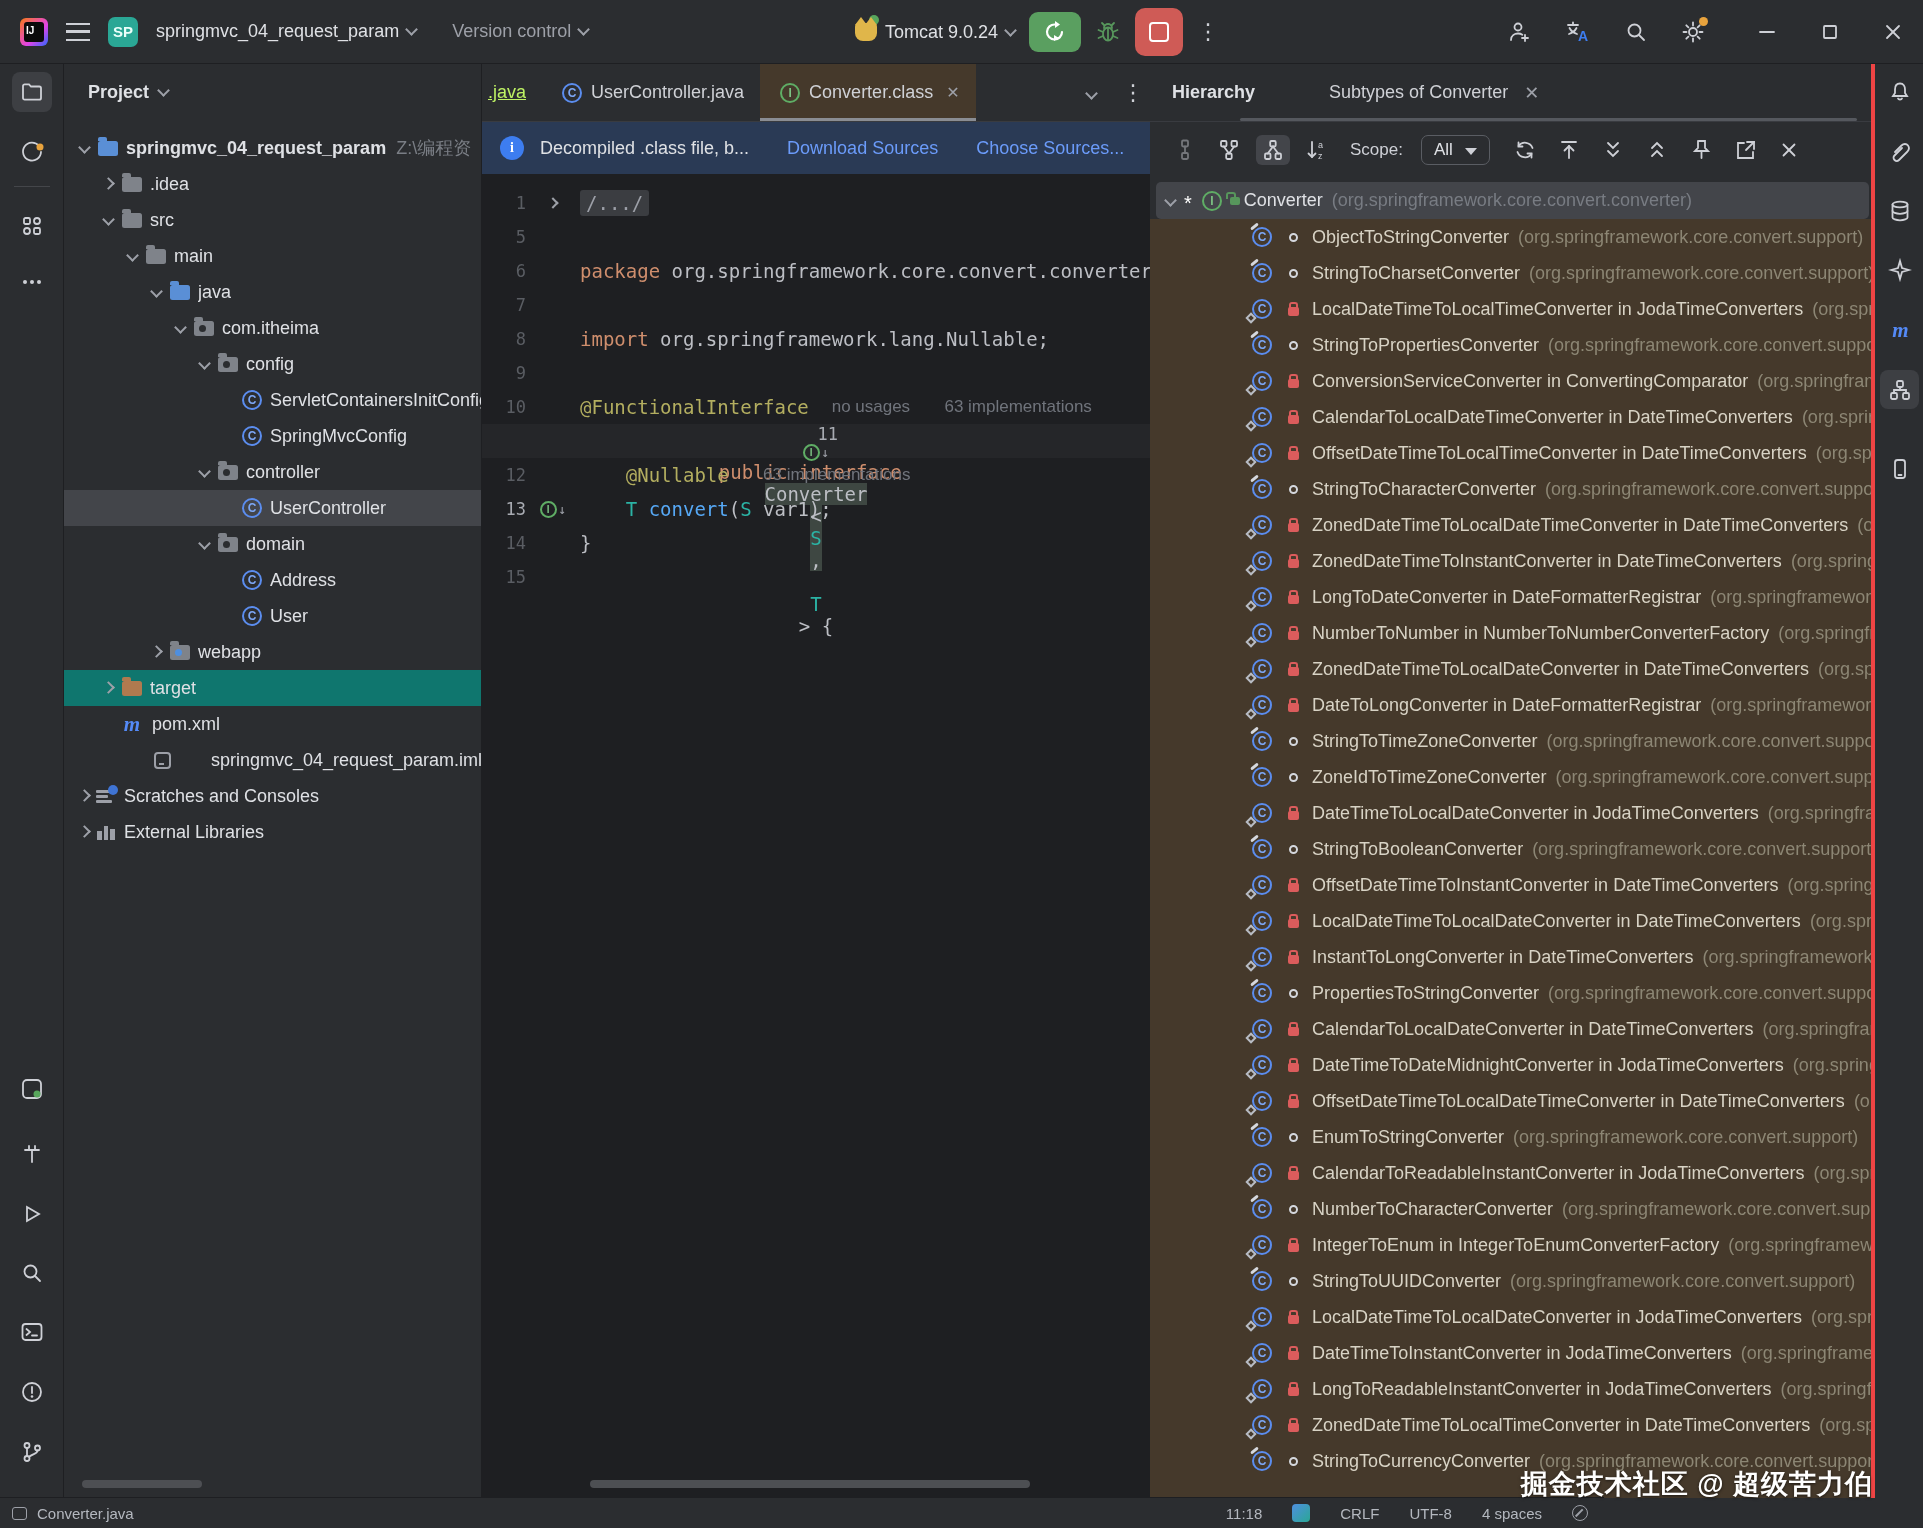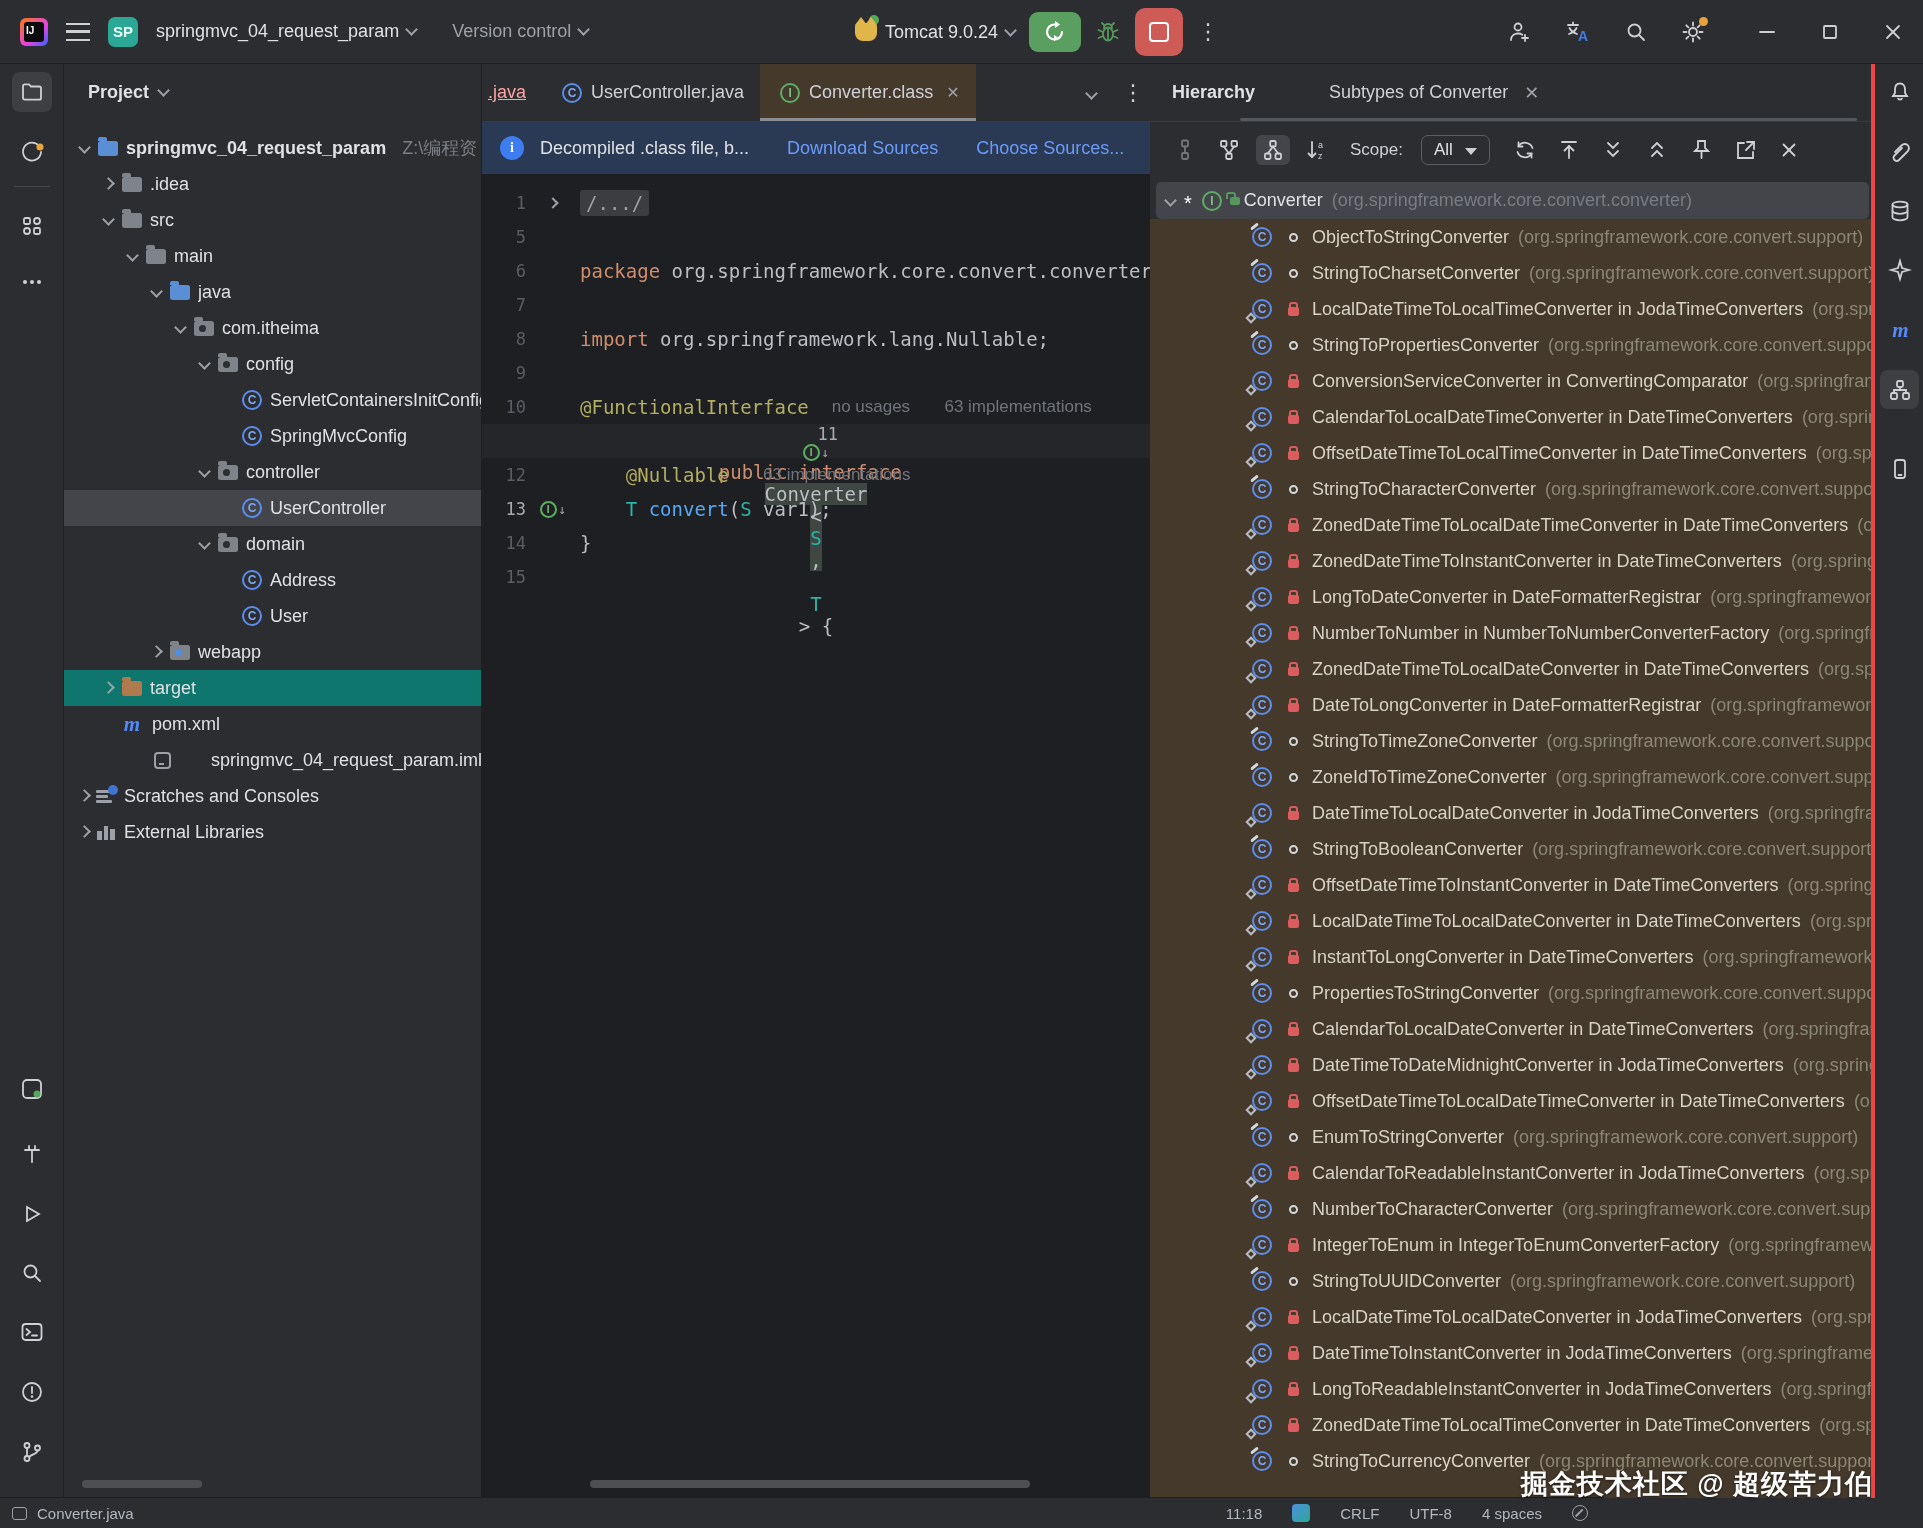--- a/index.html
+++ b/index.html
@@ -52,21 +52,21 @@
   .strip-div { position:absolute; left:14px; width:36px; height:1px; background:#44464a; }
 
   
   #project { left:64px; top:64px; width:418px; height:1434px; background:#2b2d30;
              border-right:1px solid #1e1f22; overflow:hidden; }
   #proj-header { display:flex; align-items:center; gap:10px; padding:18px 0 0 24px;
                  font-size:18px; font-weight:bold; }
   #tree { position:absolute; left:0; top:66px; width:418px; }
   .trow { height:36px; display:flex; align-items:center; font-size:18px; white-space:nowrap; position:relative; }
   .trow .lbl { margin-left:8px; overflow:hidden; }
-  .trow .hint { margin-left:16px; color:#7a7e85; }
+  .trow .hint { margin-left:10px; color:#7a7e85; }
   .trow.sel { background:#43454a; }
   .trow.brown { background:#0f766e; }
   .tchev { width:18px; min-width:18px; height:18px; position:relative; }
   .tchev.down::after, .tchev.right::after { content:""; position:absolute; left:4px; top:4px; width:7px; height:7px;
         border-right:2px solid #9da0a8; border-bottom:2px solid #9da0a8; }
   .tchev.down::after { transform:rotate(45deg); }
   .tchev.right::after { transform:rotate(-45deg); }
   .fold { width:20px; min-width:20px; height:15px; background:#7f838a; border-radius:2.5px; position:relative; margin-left:4px; }
   .fold::before { content:""; position:absolute; left:0; top:-3.5px; width:9px; height:4px; background:#7f838a;
                   border-radius:2px 2px 0 0; }
@@ -88,21 +88,21 @@
   .libs i { position:absolute; bottom:0; width:4.5px; background:#9da0a8; }
   .scr { width:20px; min-width:20px; height:16px; position:relative; margin-left:2px; }
   .scr i { position:absolute; left:0; height:2.5px; background:#9da0a8; border-radius:1px; }
   .scr::after { content:""; position:absolute; right:-2px; top:-3px; width:10px; height:10px; border-radius:50%;
                 background:#3f74d4; }
 
   
   #editor { left:482px; top:64px; width:668px; height:1434px; background:#1e1f22; overflow:hidden; }
   #tabs { height:58px; display:flex; align-items:stretch; background:#2b2d30; border-bottom:1px solid #393b40; position:relative; }
   .tab { display:flex; align-items:center; gap:9px; padding:0 16px; font-size:18px; color:#cfd1d6; position:relative; }
-  .tab.partial { padding-left:6px; color:#fca5a5;text-decoration:underline; }
+  .tab.partial { padding-left:6px; color:#bef264;text-decoration:underline; }
   .tab.active { background:#45392b; }
   .tab.active::after { content:""; position:absolute; left:0; right:0; bottom:0; height:3px; background:#8a8d93; }
   .tab .x { color:#9da0a8; font-size:16px; margin-left:4px; }
   .tabs-end { margin-left:auto; display:flex; align-items:center; gap:26px; padding-right:18px; color:#ced0d6; }
   #banner { height:52px; background:#2a3a55; display:flex; align-items:center; gap:16px; padding:0 18px; font-size:18px; }
   .info-i { width:24px; height:24px; min-width:24px; border-radius:50%; background:#3d7df0; color:#fff; font-weight:bold;
             font-size:14px; display:flex; align-items:center; justify-content:center; font-family:"Liberation Serif",serif; }
   #banner a { color:#6b9bfa; text-decoration:none; margin-left:22px; white-space:nowrap; }
   #banner .btxt { white-space:nowrap; }
   #code { position:relative; padding-top:12px; font-family:"DejaVu Sans Mono",monospace; font-size:19px; }

